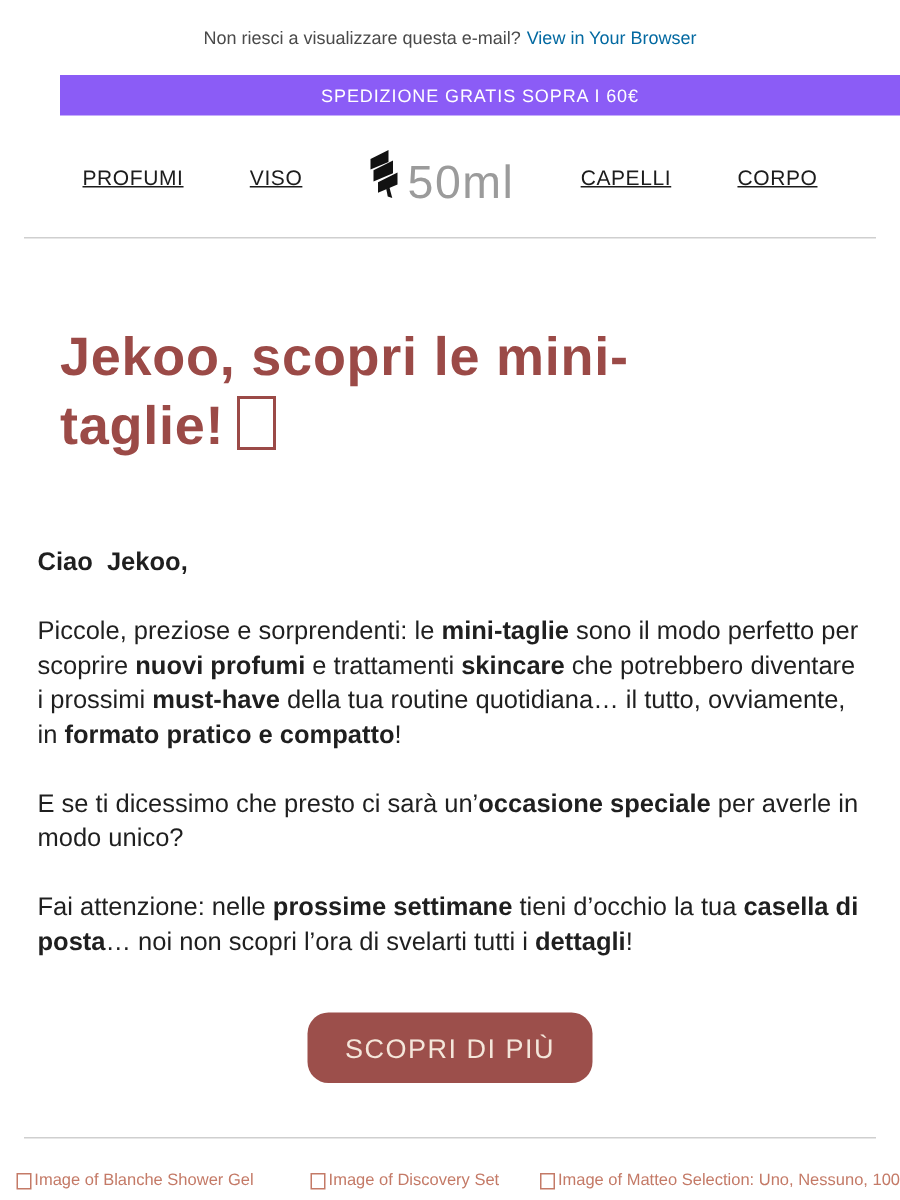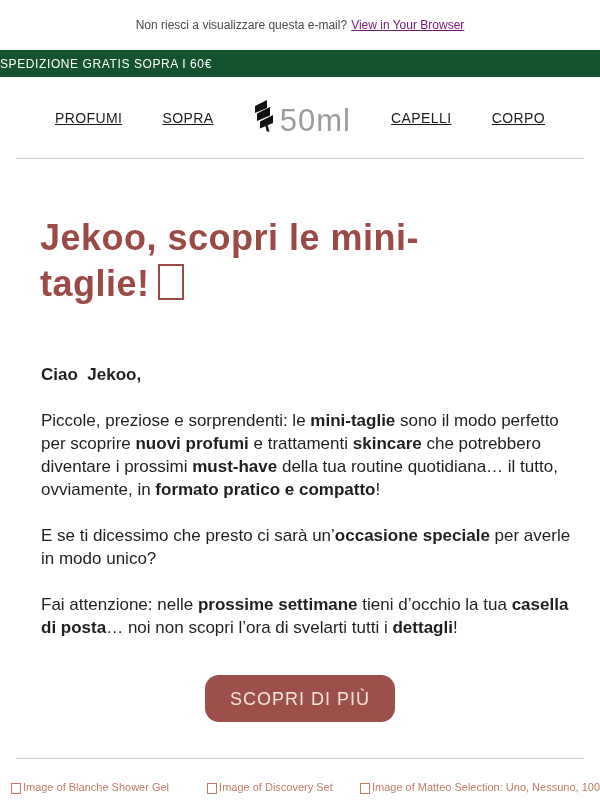--- a/index.html
+++ b/index.html
@@ -3,38 +3,38 @@
 <meta charset="utf-8">
 <style>
   html,body{margin:0;padding:0;background:#ffffff;}
   .email{
     width:600px;height:800px;overflow:hidden;background:#ffffff;
     font-family:"Liberation Sans", sans-serif;color:#222;position:relative;
   }
   
   .preheader{height:50px;display:flex;align-items:center;justify-content:center;
     font-size:12px;color:#4a4a4a;gap:4px;}
-  .preheader a{color:#701a75;text-decoration:underline;cursor:pointer;}
+  .preheader a{color:#0369a1;cursor:pointer;}
   
-  .promo-bar{background:#14532d;color:#fff;height:27px;display:flex;align-items:center;
-    justify-content:flex-start;font-size:12px;letter-spacing:.6px;}
+  .promo-bar{background:#8b5cf6;color:#fff;height:27px;display:flex;align-items:center;
+    justify-content:center;font-size:12px;letter-spacing:.6px;margin-left:40px;}
   
   .nav{height:81px;display:flex;align-items:center;justify-content:space-between;
     padding:0 55px;}
   .nav-item{font-size:14px;letter-spacing:.4px;color:#1c1c1c;cursor:pointer;white-space:nowrap;text-decoration:underline;}
   .logo{display:flex;align-items:flex-end;gap:2px;cursor:pointer;}
   .logo-text{font-size:31px;line-height:30px;color:#9b9b9b;font-weight:400;letter-spacing:1px;}
   .divider{border:0;border-top:1px solid #cfcfcf;margin:0 16px;}
   
   .hero{margin-top:56px;padding:0 40px;
     color:#9b4a47;font-weight:bold;font-size:36px;line-height:46px;letter-spacing:.5px;}
   .tofu{display:inline-block;width:22px;height:32px;border:2px solid #9b4a47;
     vertical-align:-4px;margin-left:8px;}
   
-  .copy{padding:0 25px;margin-top:56px;font-size:17px;line-height:23px;color:#1f1f1f;margin-left:16px;}
+  .copy{padding:0 25px;margin-top:56px;font-size:17px;line-height:23px;color:#1f1f1f;}
   .copy p{margin:0 0 23px 0;}
   .greeting{font-weight:bold;white-space:pre-wrap;}
   
   .cta-wrap{text-align:center;margin-top:36px;}
   .cta{display:inline-block;background:#9c4f4b;color:#f4e6da;border:none;cursor:pointer;
     width:190px;height:47px;border-radius:14px;font-size:18px;letter-spacing:1px;
     font-family:"Liberation Sans", sans-serif;line-height:47px;text-align:center;}
   .divider2{border:0;border-top:1px solid #cfcfcf;margin:36px 16px 0 16px;}
   
   .products{display:grid;grid-template-columns:1fr 1fr 1fr;padding-top:22px;}
@@ -55,21 +55,21 @@
     <span>Non riesci a visualizzare questa e-mail?</span>
     <a>View in Your Browser</a>
   </div>
 
   <div class="promo-bar">
     <span>SPEDIZIONE GRATIS SOPRA I 60€</span>
   </div>
 
   <div class="nav">
     <span class="nav-item">PROFUMI</span>
-    <span class="nav-item">SOPRA</span>
+    <span class="nav-item">VISO</span>
     <span class="logo">
       <span>
         <svg width="24" height="33" viewBox="0 0 24 33">
           <path d="M1 7 L13 1 L13 9 L1 14 Z" fill="#121212"></path>
           <path d="M3 14.5 L16 8 L16 16.5 L3 22 Z" fill="#121212"></path>
           <path d="M6 22.5 L19 16 L19 24 L6 29.5 Z" fill="#121212"></path>
           <path d="M11.5 27 L13.5 25.5 L15.5 33 L12.5 32 Z" fill="#121212"></path>
         </svg>
       </span>
       <span class="logo-text">50ml</span>

